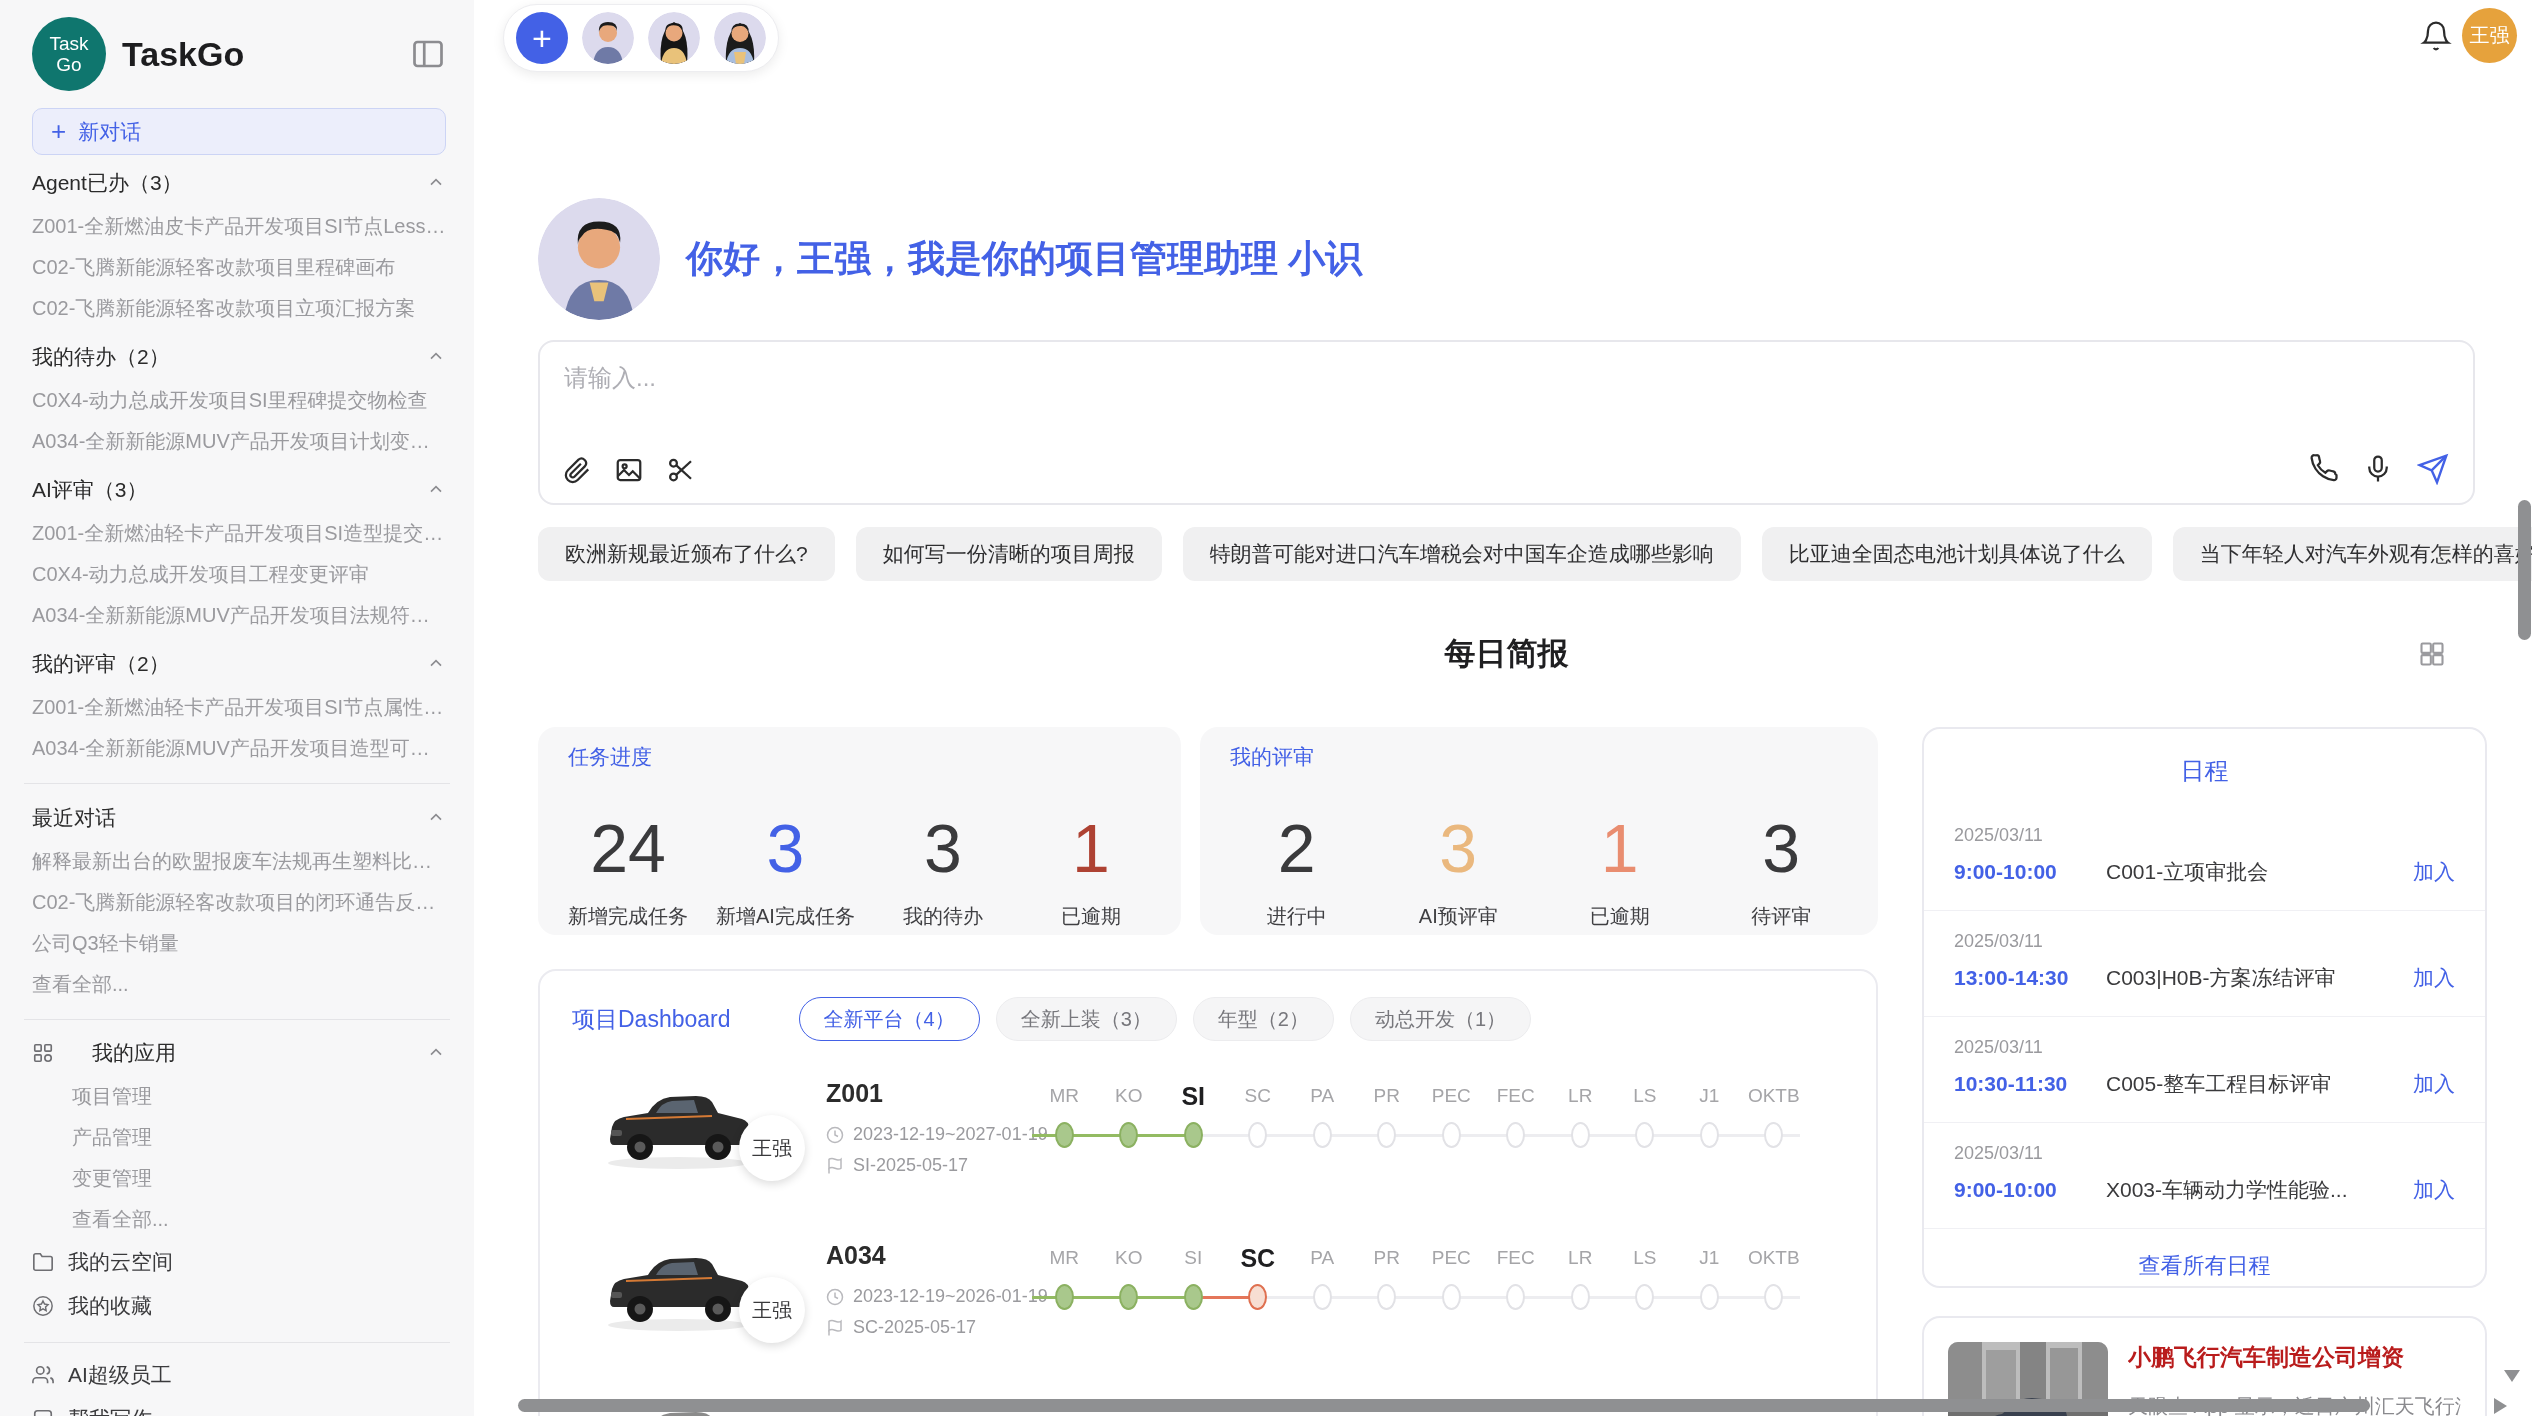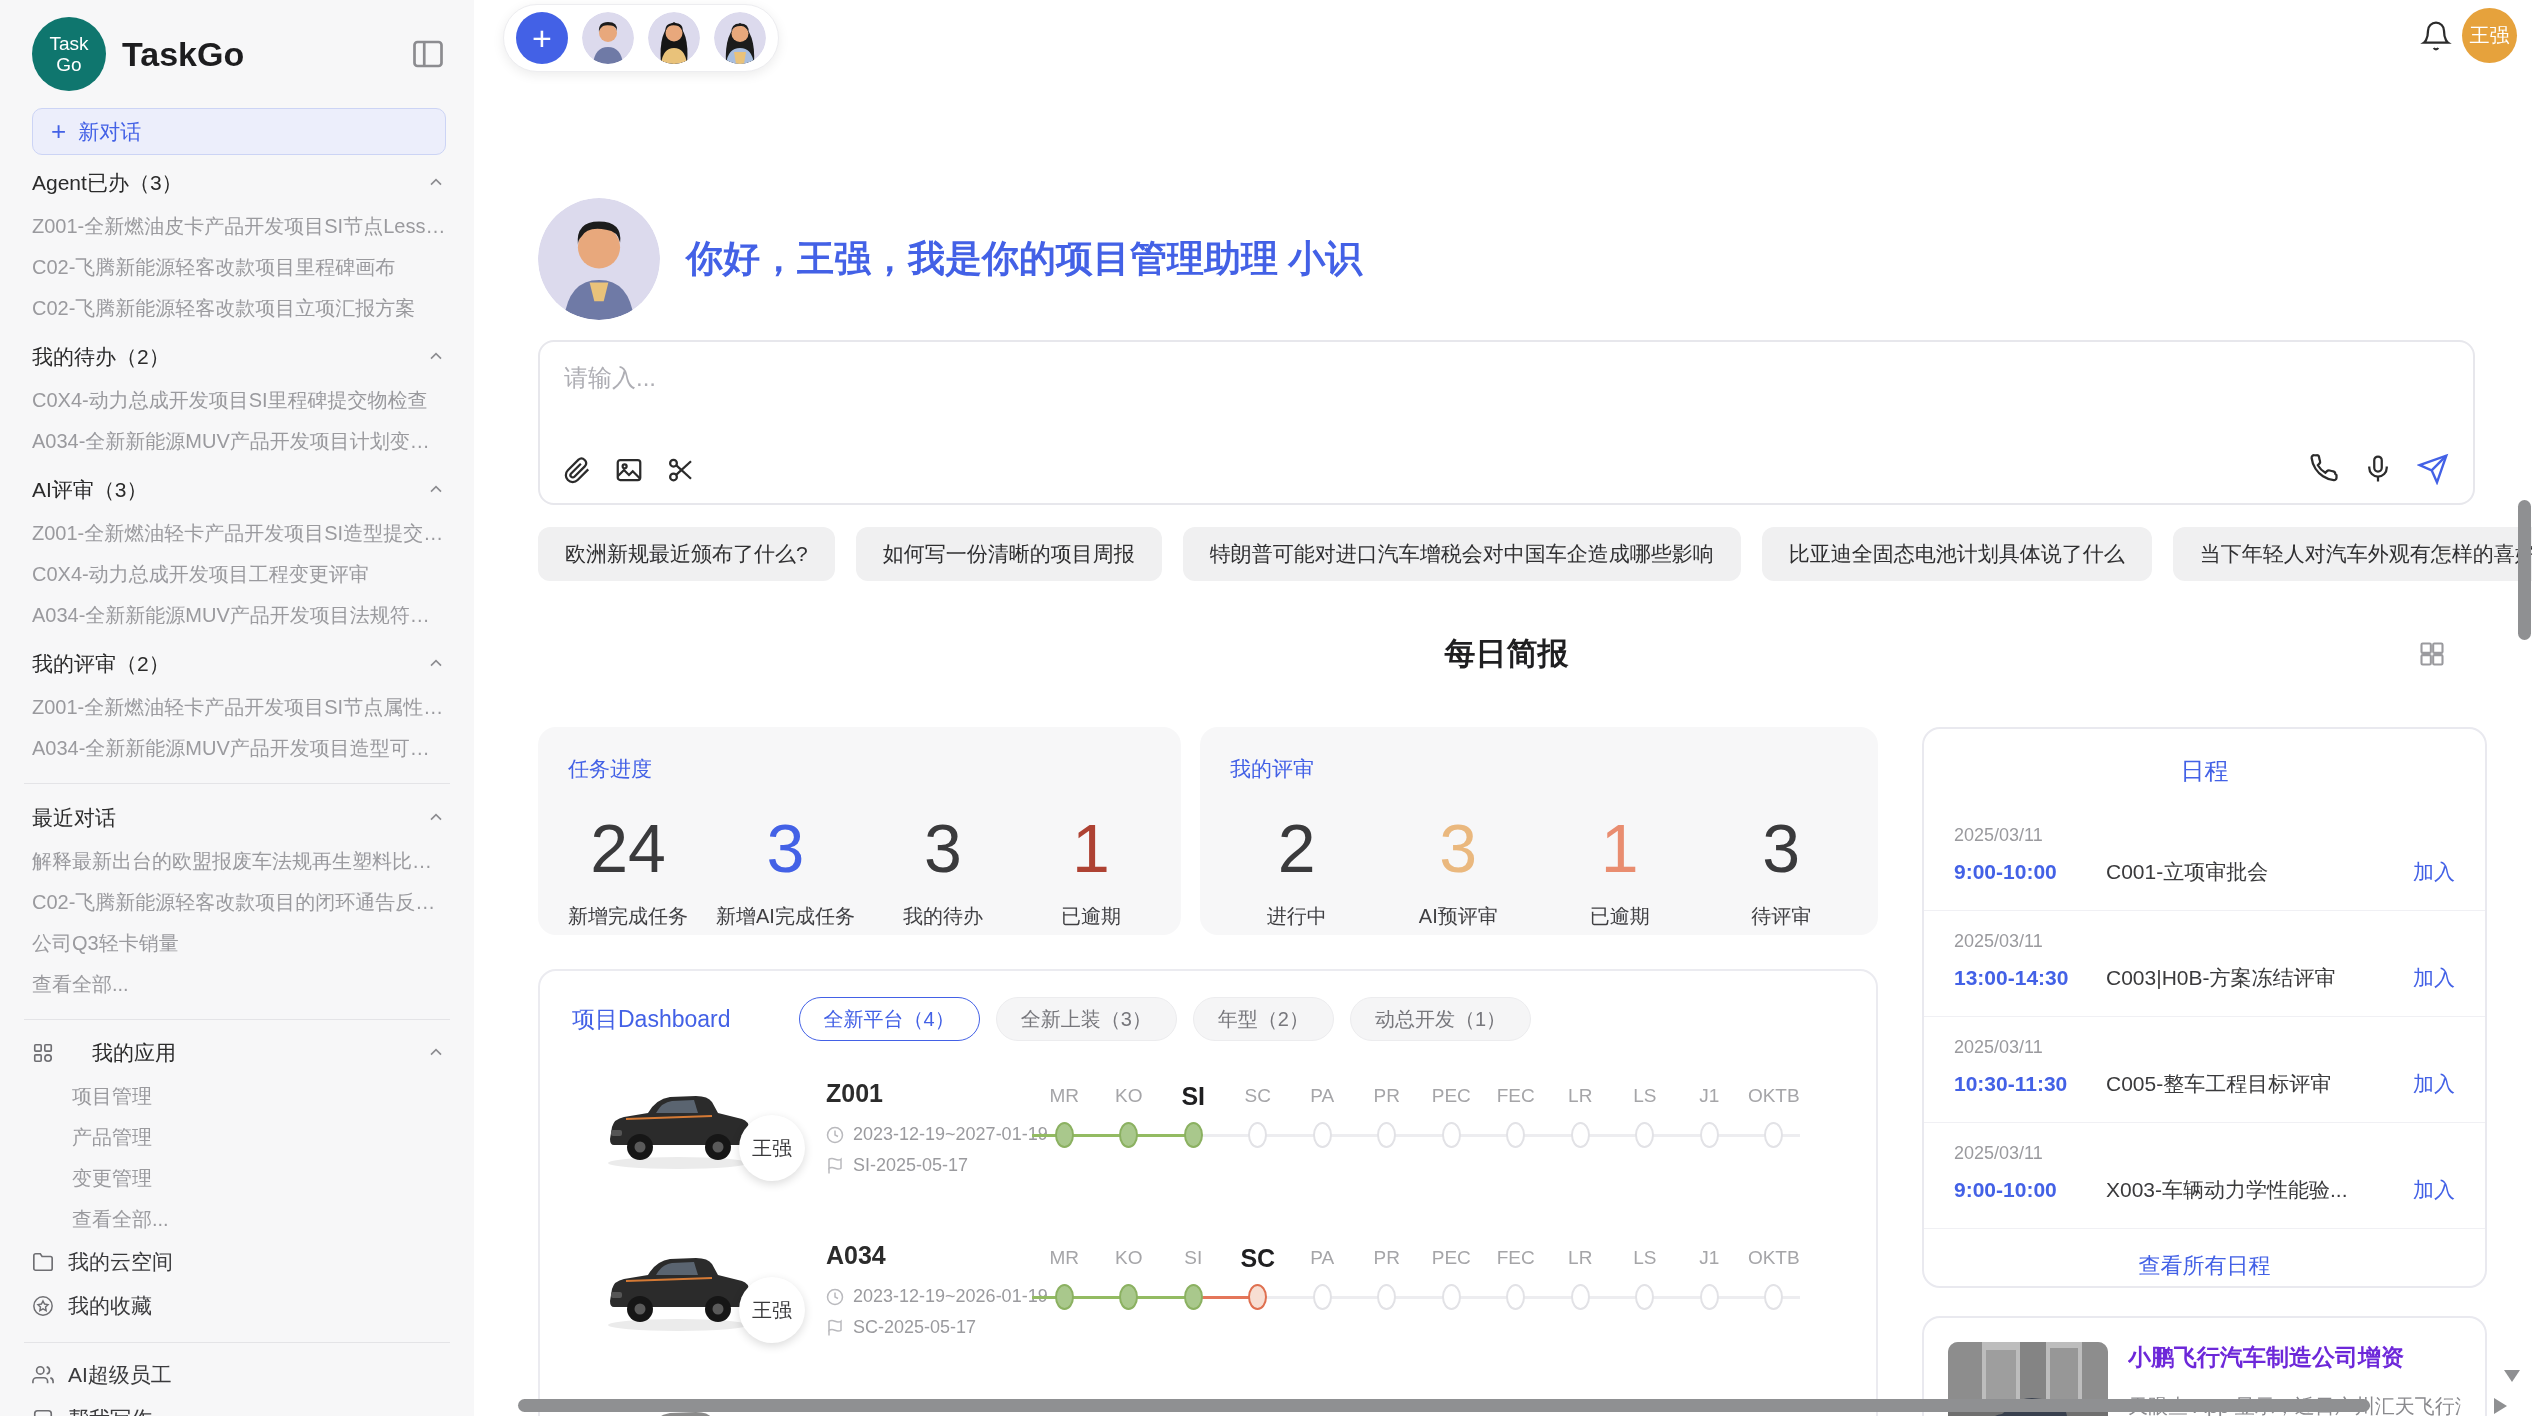--- a/index.html
+++ b/index.html
@@ -68,21 +68,21 @@
     padding:0 27px; font-size:21px; color:#2f2f31; white-space:nowrap; cursor:pointer; }
 
   
   .brief-title { position:absolute; left:538px; top:633px; width:1937px; text-align:center;
     font-size:31px; font-weight:bold; color:#1f1f21; }
   .brief-grid-icon { position:absolute; left:2418px; top:640px; color:#9a9a9e; cursor:pointer; }
 
   .stat-card { position:absolute; top:727px; height:208px; background:#f7f7f8; border-radius:18px; }
   .stat-card.c0 { left:538px; width:643px; }
   .stat-card.c1 { left:1200px; width:678px; }
-  .stat-card .t { position:absolute; left:30px; top:28px; font-size:21px; color:#4361e6; }
+  .stat-card .t { position:absolute; left:30px; top:16px; font-size:21px; color:#4361e6; }
   .stat-row { position:absolute; left:0; right:0; top:62px; display:flex; justify-content:space-around; padding:0 16px; }
   .stat { text-align:center; min-width:120px; }
   .stat .v { font-size:68px; line-height:78px; color:#3a3a3c;margin-top:20px; }
   .stat .v.c-blue { color:#4361e6; } .stat .v.c-red { color:#ae4233; }
   .stat .v.c-orange { color:#eab87e; } .stat .v.c-salmon { color:#e98d70; }
   .stat .l { margin-top:16px; font-size:20px; color:#3f3f42; }
 
   
   .dash { position:absolute; left:538px; top:969px; width:1340px; height:720px; background:#fff;
     border:2px solid #ebebf0; border-radius:18px; overflow:hidden; }
@@ -126,21 +126,21 @@
   .sch-time { width:152px; font-size:21px; font-weight:bold; color:#4361e6; }
   .sch-name { flex:1; font-size:21px; color:#3a3a3c; white-space:nowrap; overflow:hidden; }
   .sch-join { font-size:21px; color:#4361e6; cursor:pointer; }
   .sched-footer { text-align:center; font-size:22px; color:#4361e6; padding-top:22px; cursor:pointer; }
 
   
   .news { position:absolute; left:1922px; top:1316px; width:565px; height:160px; background:#fff;
     border:2px solid #e9e9ef; border-radius:18px; display:flex; padding:24px; overflow:hidden; }
   .news-img { width:160px; height:110px; border-radius:10px; overflow:hidden; flex:0 0 160px; }
   .news-body { margin-left:20px; overflow:hidden; }
-  .news-title { font-size:23px; font-weight:bold; color:#6d28d9; margin-bottom:20px; white-space:nowrap; }
+  .news-title { font-size:23px; font-weight:bold; color:#b91c1c; margin-bottom:20px; white-space:nowrap; }
   .news-snippet { font-size:20px; color:#8a8a8e; white-space:nowrap; }
 
   
   .h-thumb { position:absolute; left:518px; top:1399px; width:1852px; height:13px;
     background:#8f9092; border-radius:7px; cursor:pointer; }
   .h-arrow { position:absolute; left:2494px; top:1398px; width:0; height:0;
     border-top:8px solid transparent; border-bottom:8px solid transparent; border-left:13px solid #8f9092; cursor:pointer; }
   .v-thumb { position:absolute; left:2518px; top:500px; width:13px; height:140px;
     background:#8f9092; border-radius:7px; cursor:pointer; }
   .v-arrow { position:absolute; left:2504px; top:1370px; width:0; height:0;

